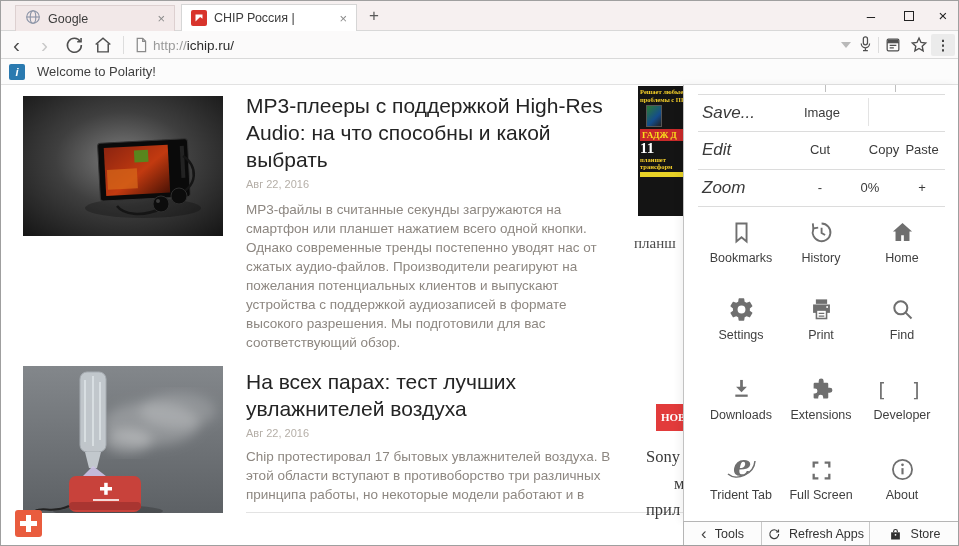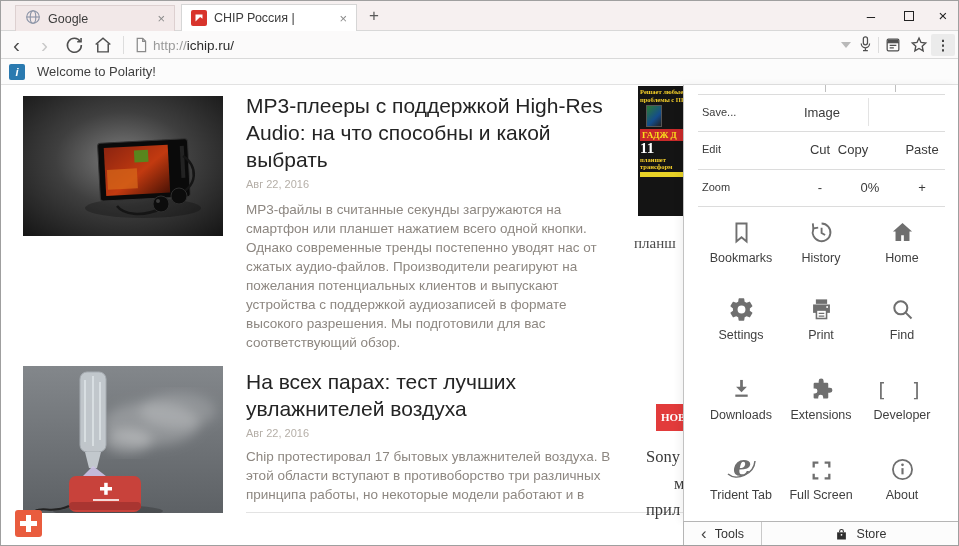--- a/index.html
+++ b/index.html
@@ -52,21 +52,21 @@
   .mag .sub { font-size:6.5px; line-height:7px; }
   .mag .bar { height:5px; background:#e8d227; margin-top:2px; }
   .side-txt { position:absolute; font-size:15px; color:#4a4a4a; white-space:nowrap; }
   .badge { position:absolute; left:25px; top:319px; width:30px; height:27px; background:#e23b3b; color:#fff; font-size:11px; font-weight:bold; line-height:27px; padding-left:5px; white-space:nowrap; overflow:hidden; }
   .news { position:absolute; left:15px; font-size:16.5px; color:#3a3a3a; white-space:nowrap; }
 
   
   .menu { position:absolute; left:682px; top:84px; width:275px; height:436px; background:#fff; border-left:1px solid #c2c2c2; box-shadow:-3px 0 8px rgba(0,0,0,.06); }
   .tick { position:absolute; top:0; width:1px; height:7px; background:#bfbfbf; }
   .mdiv { position:absolute; left:14px; width:247px; height:1px; background:#dcdcdc; }
-  .mrow-label { position:absolute; left:18px; height:37px; line-height:37px; font-size:11px; color:#3a3a3a; }
+  .mrow-label { position:absolute; left:18px; height:37px; line-height:37px; font-size:17px; color:#3a3a3a;font-style:italic; }
   .mcell { position:absolute; height:37px; line-height:37px; font-size:13px; color:#3a3a3a; text-align:center; }
   .mvdiv { position:absolute; width:1px; background:#e3e3e3; }
   .mg { position:absolute; width:80px; height:76px; text-align:center; }
   .mg-ico { height:32px; display:flex; align-items:flex-end; justify-content:center; }
   .mg-label { margin-top:5px; font-size:12.5px; color:#3f3f3f; }
   .brackets { font-family:"DejaVu Sans Mono",monospace; font-size:19px; color:#6f6f6f; letter-spacing:6px; line-height:26px; }
   .trident { position:relative; width:34px; height:30px; display:inline-block; }
   .trident .e { position:absolute; left:9px; top:-4px; font-family:"DejaVu Serif",serif; font-style:italic; font-weight:bold; font-size:29px; color:#6f6f6f; }
   .trident svg { position:absolute; left:0; top:0; }
 
@@ -269,21 +269,21 @@
     <div class="mdiv" style="top:46px;"></div>
     <div class="mdiv" style="top:84px;"></div>
     <div class="mdiv" style="top:121px;"></div>
 
     <div class="mrow-label" style="top:9px;">Save...</div>
     <div class="mcell" style="top:9px; left:100px; width:76px;">Image</div>
     <div class="mvdiv" style="left:184px; top:13px; height:28px;"></div>
 
     <div class="mrow-label" style="top:46px;">Edit</div>
     <div class="mcell" style="top:46px; left:111px; width:50px;">Cut</div>
-    <div class="mcell" style="top:46px; left:144px; width:50px;">Copy</div>
+    <div class="mcell" style="top:46px; left:175px; width:50px;">Copy</div>
     <div class="mcell" style="top:46px; left:213px; width:50px;">Paste</div>
 
     <div class="mrow-label" style="top:84px;">Zoom</div>
     <div class="mcell" style="top:84px; left:111px; width:50px;">-</div>
     <div class="mcell" style="top:84px; left:161px; width:50px;">0%</div>
     <div class="mcell" style="top:84px; left:213px; width:50px;">+</div>
 
     <div class="mg" style="left:97px; top:129px;">
       <div class="mg-ico">
         <svg width="28" height="28" viewBox="0 0 24 24">
@@ -401,20 +401,31 @@
       </div>
       <div class="mg-label">About</div>
     </div>
   </div>
 
   <div class="bbar">
     <div class="bcell" style="width:78px;">
       <span class="bchev">‹</span>
       <span>Tools</span>
     </div>
+    <div class="bcell" style="width:108px;">
+      <span style="line-height:0;">
+        <svg width="14" height="14" viewBox="0 0 24 24">
+            <g fill="none" stroke="#3a3a3a" stroke-width="2">
+              <path d="M18.8 8.2A7.6 7.6 0 1 0 20 12"></path>
+              <path d="M19.7 4.3v4.2h-4.2"></path>
+            </g>
+          </svg>
+      </span>
+      <span>Refresh Apps</span>
+    </div>
     <div class="bcell" style="flex:1; border-right:none;">
       <span style="line-height:0;">
         <svg width="15" height="15" viewBox="0 0 24 24">
             <path d="M5 8.5h14V20H5z" fill="#2e2e2e"></path>
             <path d="M9 8.5V7a3 3 0 0 1 6 0v1.5" fill="none" stroke="#2e2e2e" stroke-width="1.8"></path>
             <circle cx="12" cy="12.5" r="1.4" fill="#fff"></circle>
           </svg>
       </span>
       <span>Store</span>
     </div>

